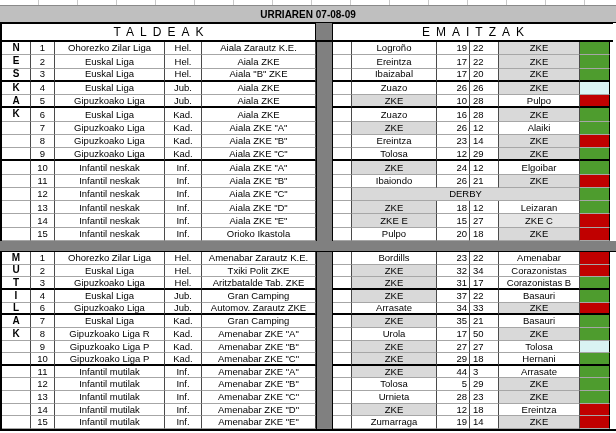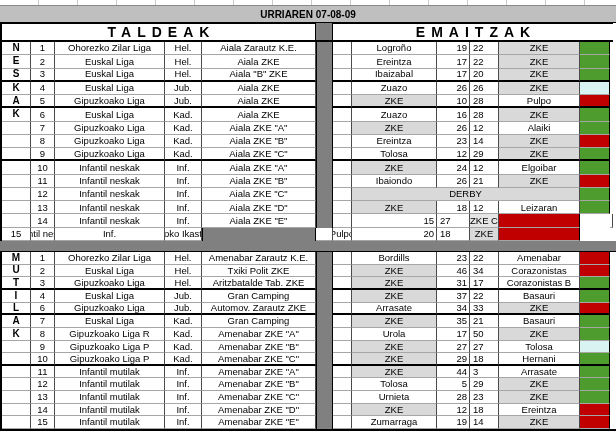--- a/index.html
+++ b/index.html
@@ -21,21 +21,21 @@
     border-bottom:1px solid #000;
   }
   .header-grid,.section-grid{
     display:grid;width:616px;box-sizing:border-box;
     border-left:2px solid #000;
     grid-template-columns:29px 24px 110px 37px 114px 17px 19px 85px 33px 29px 81px 30px 3px;
   }
   .header-grid{height:19px;}
   .hcell{
     display:flex;align-items:center;justify-content:center;
-    box-sizing:border-box;font-weight:bold;font-size:14px;letter-spacing:6px;
+    box-sizing:border-box;font-weight:normal;font-size:12px;letter-spacing:6px;
     text-indent:6px;border-bottom:2px solid #000;background:#fff;
   }
   .h-left{grid-column:1/6;border-right:1px solid #000;border-top:1px solid #000;}
   .h-div{grid-column:6/7;border-right:1px solid #000;}
   .h-right{grid-column:7/14;border-top:1px solid #000;}
   .sec-0{height:199px;grid-auto-rows:1fr;}
   .sec-1{height:179px;grid-auto-rows:1fr;border-bottom:2px solid #000;}
   .separator{height:11px;width:616px;box-sizing:border-box;border-bottom:1px solid #000;}
   .cell{
     display:flex;align-items:center;justify-content:center;
@@ -235,20 +235,21 @@
       <div class="cell c-away">Leizaran</div>
       <div class="cell c-status" style="background: rgb(78, 156, 46);"></div>
       <div class="cell c-edge"></div>
       <div class="cell c-letter"></div>
       <div class="cell c-num">14</div>
       <div class="cell c-league">Infantil neskak</div>
       <div class="cell c-cat">Inf.</div>
       <div class="cell c-team">Aiala ZKE "E"</div>
       <div class="cell c-divider" style="background: rgb(128, 128, 128);"></div>
       <div class="cell c-spacer"></div>
+      <div class="cell c-home" style="background: rgb(217, 217, 217);">ZKE E</div>
       <div class="cell c-s1">15</div>
       <div class="cell c-s2">27</div>
       <div class="cell c-away" style="background: #e5e5e5;">ZKE C</div>
       <div class="cell c-status" style="background: rgb(192, 0, 0);"></div>
       <div class="cell c-edge"></div>
       <div class="cell c-letter"></div>
       <div class="cell c-num">15</div>
       <div class="cell c-league">Infantil neskak</div>
       <div class="cell c-cat">Inf.</div>
       <div class="cell c-team">Orioko Ikastola</div>
@@ -277,21 +278,21 @@
       <div class="cell c-status" style="background: rgb(192, 0, 0);"></div>
       <div class="cell c-edge"></div>
       <div class="cell c-letter">U</div>
       <div class="cell c-num">2</div>
       <div class="cell c-league">Euskal Liga</div>
       <div class="cell c-cat">Hel.</div>
       <div class="cell c-team">Txiki Polit ZKE</div>
       <div class="cell c-divider" style="background: rgb(128, 128, 128);"></div>
       <div class="cell c-spacer"></div>
       <div class="cell c-home" style="background: rgb(217, 217, 217);">ZKE</div>
-      <div class="cell c-s1">46</div>
+      <div class="cell c-s1">32</div>
       <div class="cell c-s2">34</div>
       <div class="cell c-away">Corazonistas</div>
       <div class="cell c-status" style="background: rgb(192, 0, 0);"></div>
       <div class="cell c-edge"></div>
       <div class="cell c-letter group-end">T</div>
       <div class="cell c-num group-end">3</div>
       <div class="cell c-league group-end">Gipuzkoako Liga</div>
       <div class="cell c-cat group-end">Hel.</div>
       <div class="cell c-team group-end">Aritzbatalde Tab. ZKE</div>
       <div class="cell c-divider" style="background: rgb(128, 128, 128);"></div>

